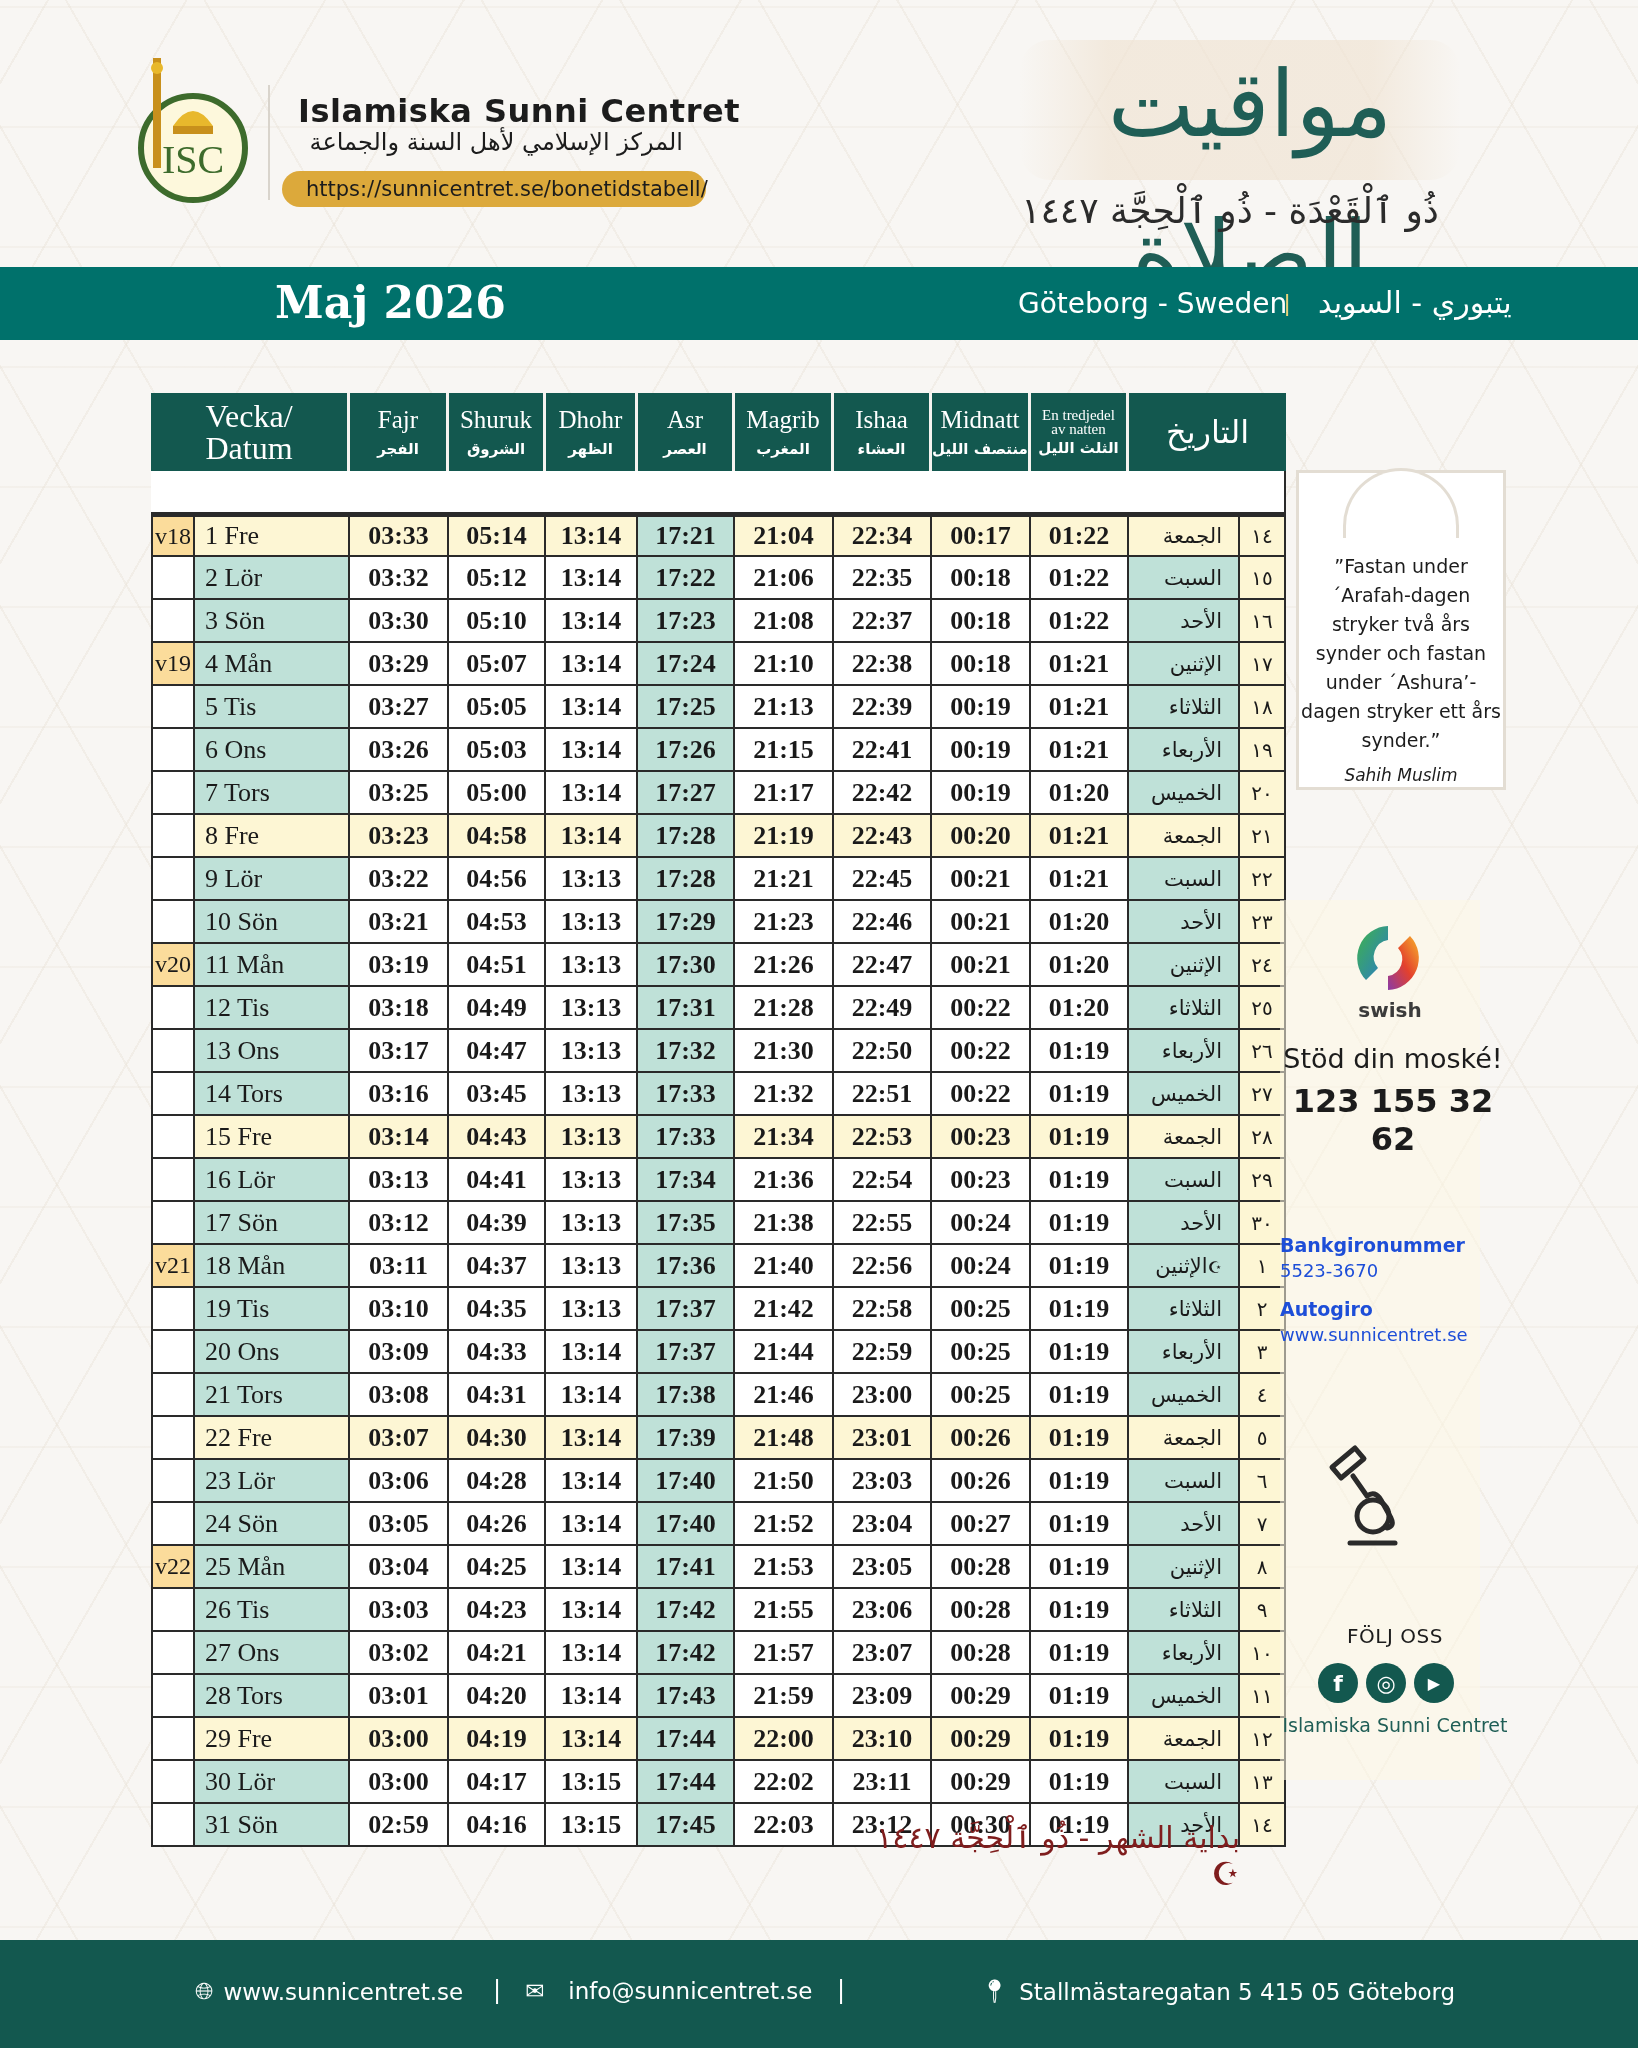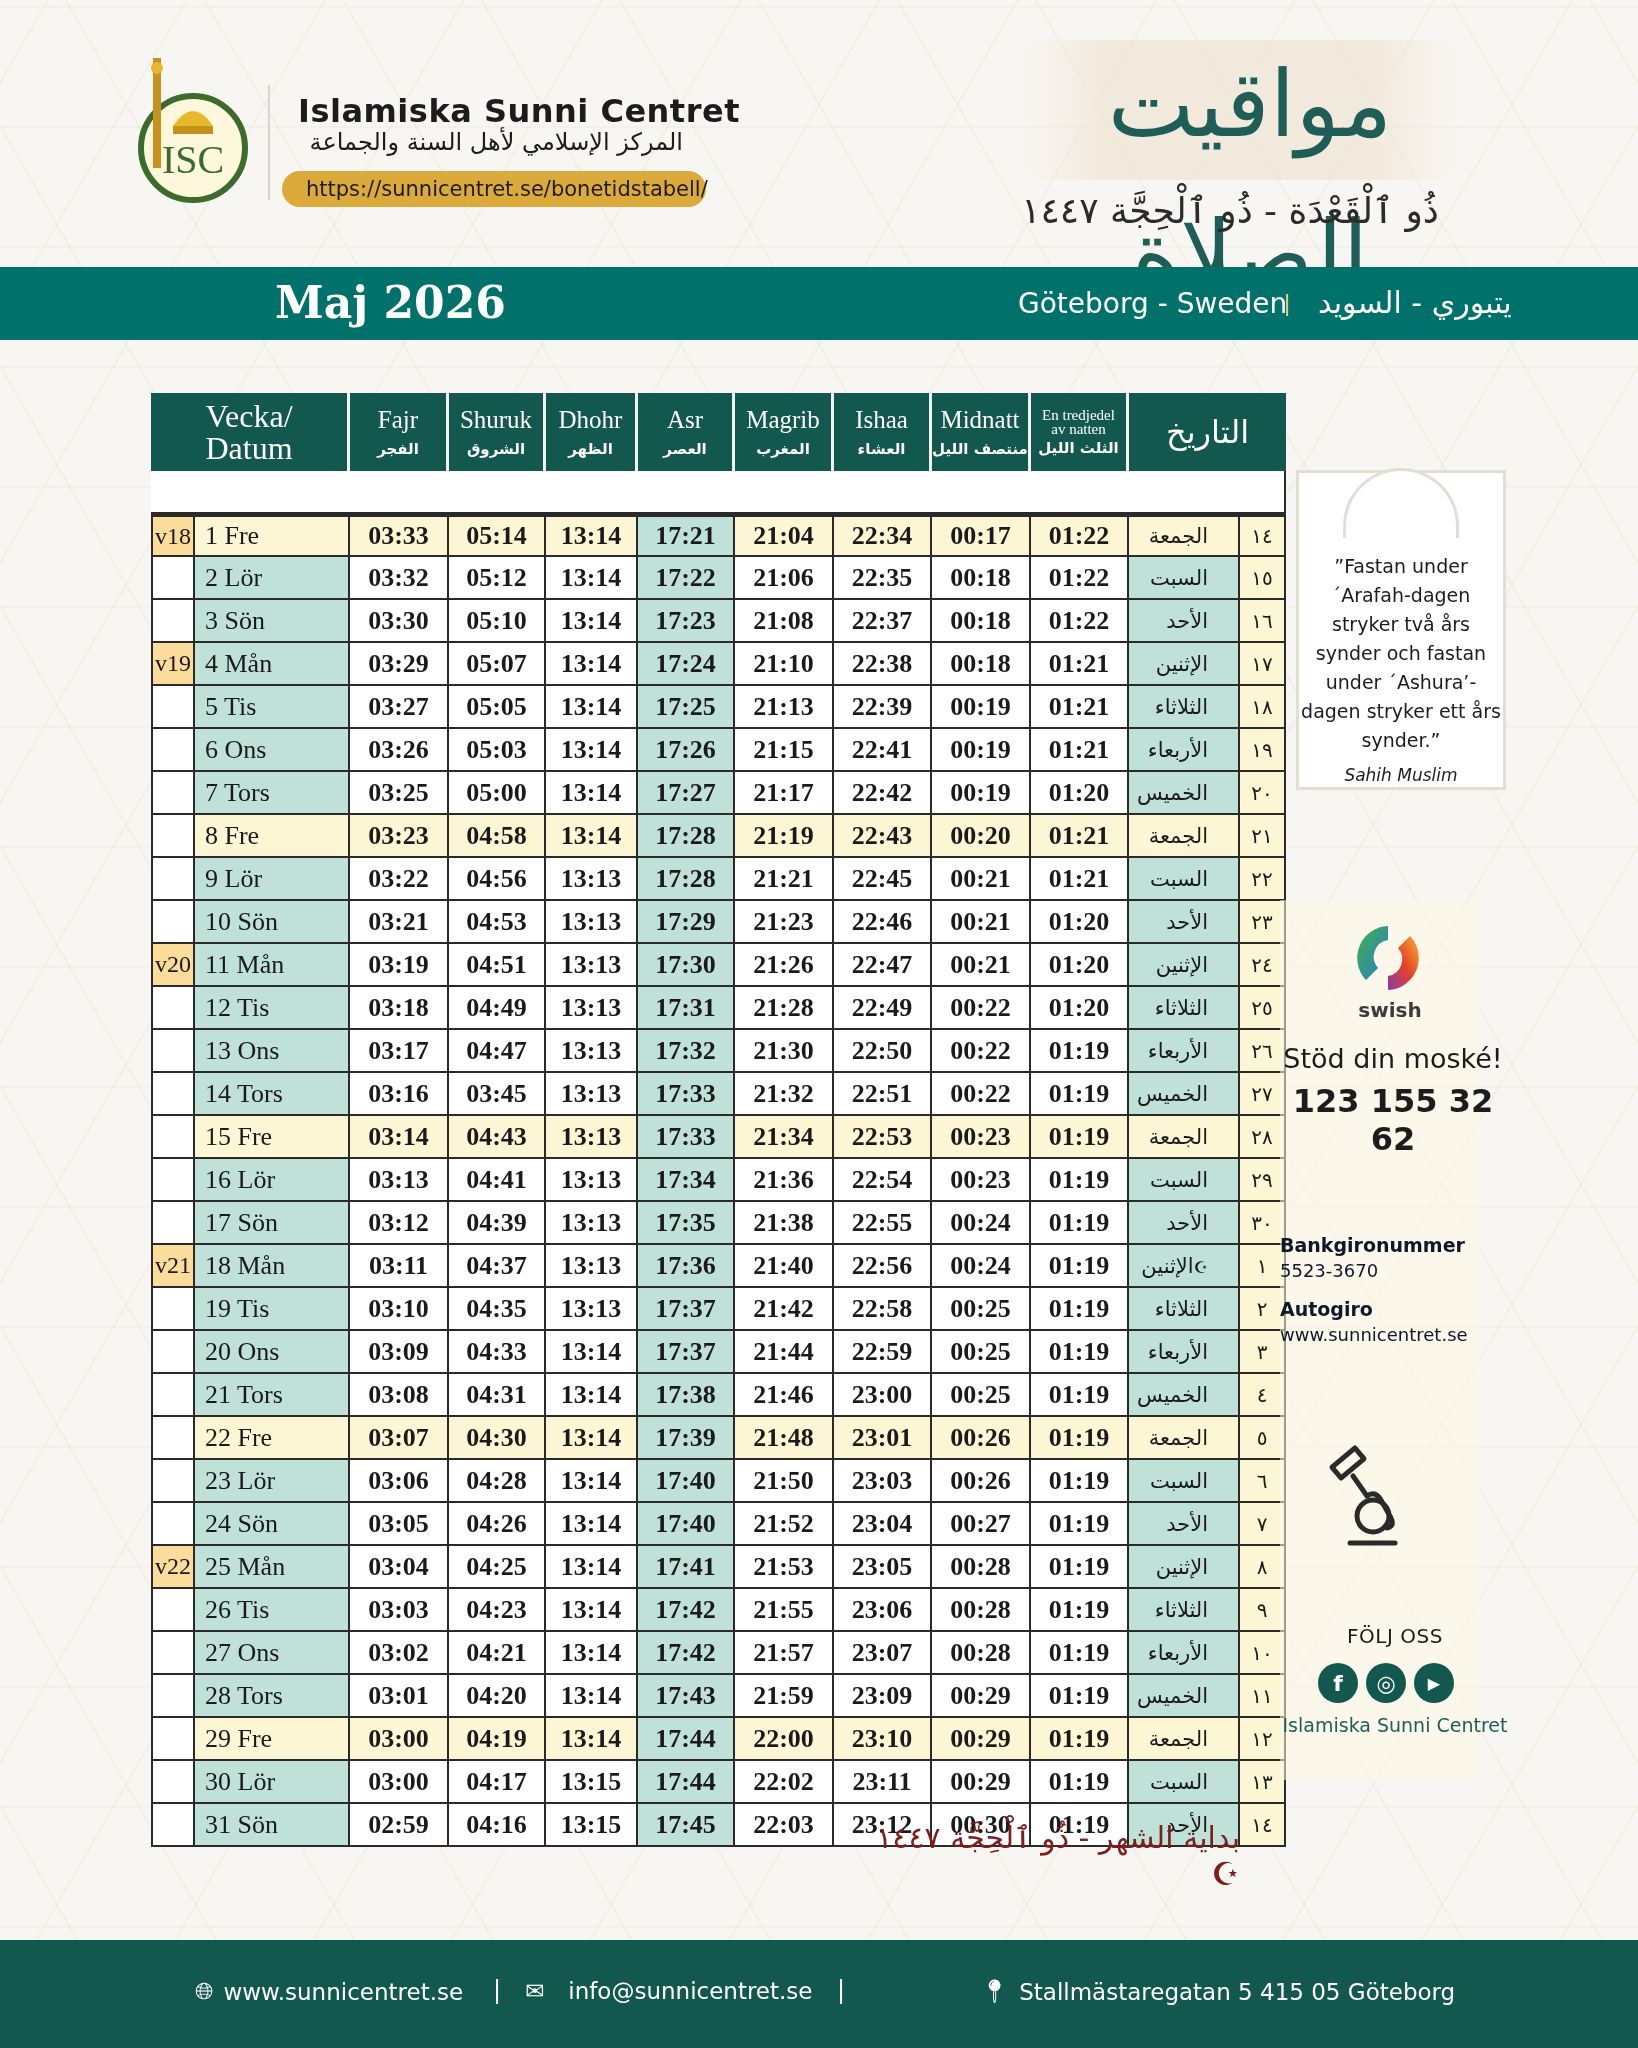--- a/index.html
+++ b/index.html
@@ -83,21 +83,21 @@
     height: 43px; border-right: 2px solid #2a2a2a; border-bottom: 2px solid #2a2a2a;
     text-align: center; font-size: 26px; padding: 0; background: #fff;
   }
   .prayer-table tbody tr.data-row td:first-child { border-left: 2px solid #2a2a2a; }
   .prayer-table tbody tr.first-data td { border-top: 3px solid #2a2a2a; }
   td.time { font-weight: bold; }
   td.week { font-size: 24px; width: 44px; }
   td.week.has-week { background: #fbdc9b; }
   td.day { text-align: left; padding-left: 10px; font-size: 26px; background: #bfe1d8; width: 155px; }
   td.asr { background: #bfe1d8; }
-  td.dayar { font-family: "DejaVu Sans", sans-serif; font-size: 21px; background: #bfe1d8; text-align: right; padding-right: 32px; direction: rtl; }
+  td.dayar { font-family: "DejaVu Sans", sans-serif; font-size: 21px; background: #bfe1d8; text-align: right; padding-right: 18px; direction: rtl; }
   td.hijri { background: #fdf6d4; font-family: "DejaVu Sans", sans-serif; font-size: 20px; width: 46px; margin-left: 32px; }
   tr.friday td { background: #fdf6d4; }
   tr.friday td.asr { background: #bfe1d8; }
   tr.friday td.week.has-week { background: #fbdc9b; }
   tr.friday td.week:not(.has-week) { background: #fff; }
   .crescent-mark { color: #1c1c1c; font-size: 16px; }
   
   .month-note {
     position: absolute; left: 860px; top: 1820px; width: 380px; text-align: right;
     font-size: 30px; font-family: "DejaVu Sans", sans-serif; direction: rtl; color: #7f1d1d;
@@ -130,21 +130,21 @@
     font-size: 20px; font-weight: bold; color: #3b3b3b; font-family: "DejaVu Sans", sans-serif;
   }
   .support-line {
     position: absolute; left: 1278px; top: 1043px; width: 230px; text-align: center;
     font-size: 27px; color: #1c1c1c; font-family: "DejaVu Sans", sans-serif;
   }
   .swish-number {
     position: absolute; left: 1278px; top: 1082px; width: 230px; text-align: center;
     font-size: 32px; font-weight: bold; color: #1c1c1c; font-family: "DejaVu Sans", sans-serif;
   }
-  .bank-block { position: absolute; left: 1280px; top: 1232px; font-family: "DejaVu Sans", sans-serif; color: #0f172a; }
+  .bank-block { position: absolute; left: 1280px; top: 1232px; font-family: "DejaVu Sans", sans-serif; color: #1d4ed8; }
   .bank-block .lbl { font-size: 19px; font-weight: bold; display: block; line-height: 26px; }
   .bank-block .val { font-size: 18px; display: block; line-height: 26px; margin-bottom: 12px; }
   .donate-icon { position: absolute; left: 1325px; top: 1438px; width: 95px; height: 110px; }
   .follow-label {
     position: absolute; left: 1280px; top: 1624px; width: 230px; text-align: center;
     font-size: 20px; color: #1c1c1c; font-family: "DejaVu Sans", sans-serif; letter-spacing: 0.5px;
   }
   .social-row { position: absolute; left: 1318px; top: 1663px; display: flex; gap: 8px; }
   .social-btn {
     width: 40px; height: 40px; border-radius: 50%; background: #13584f; color: #fff;

